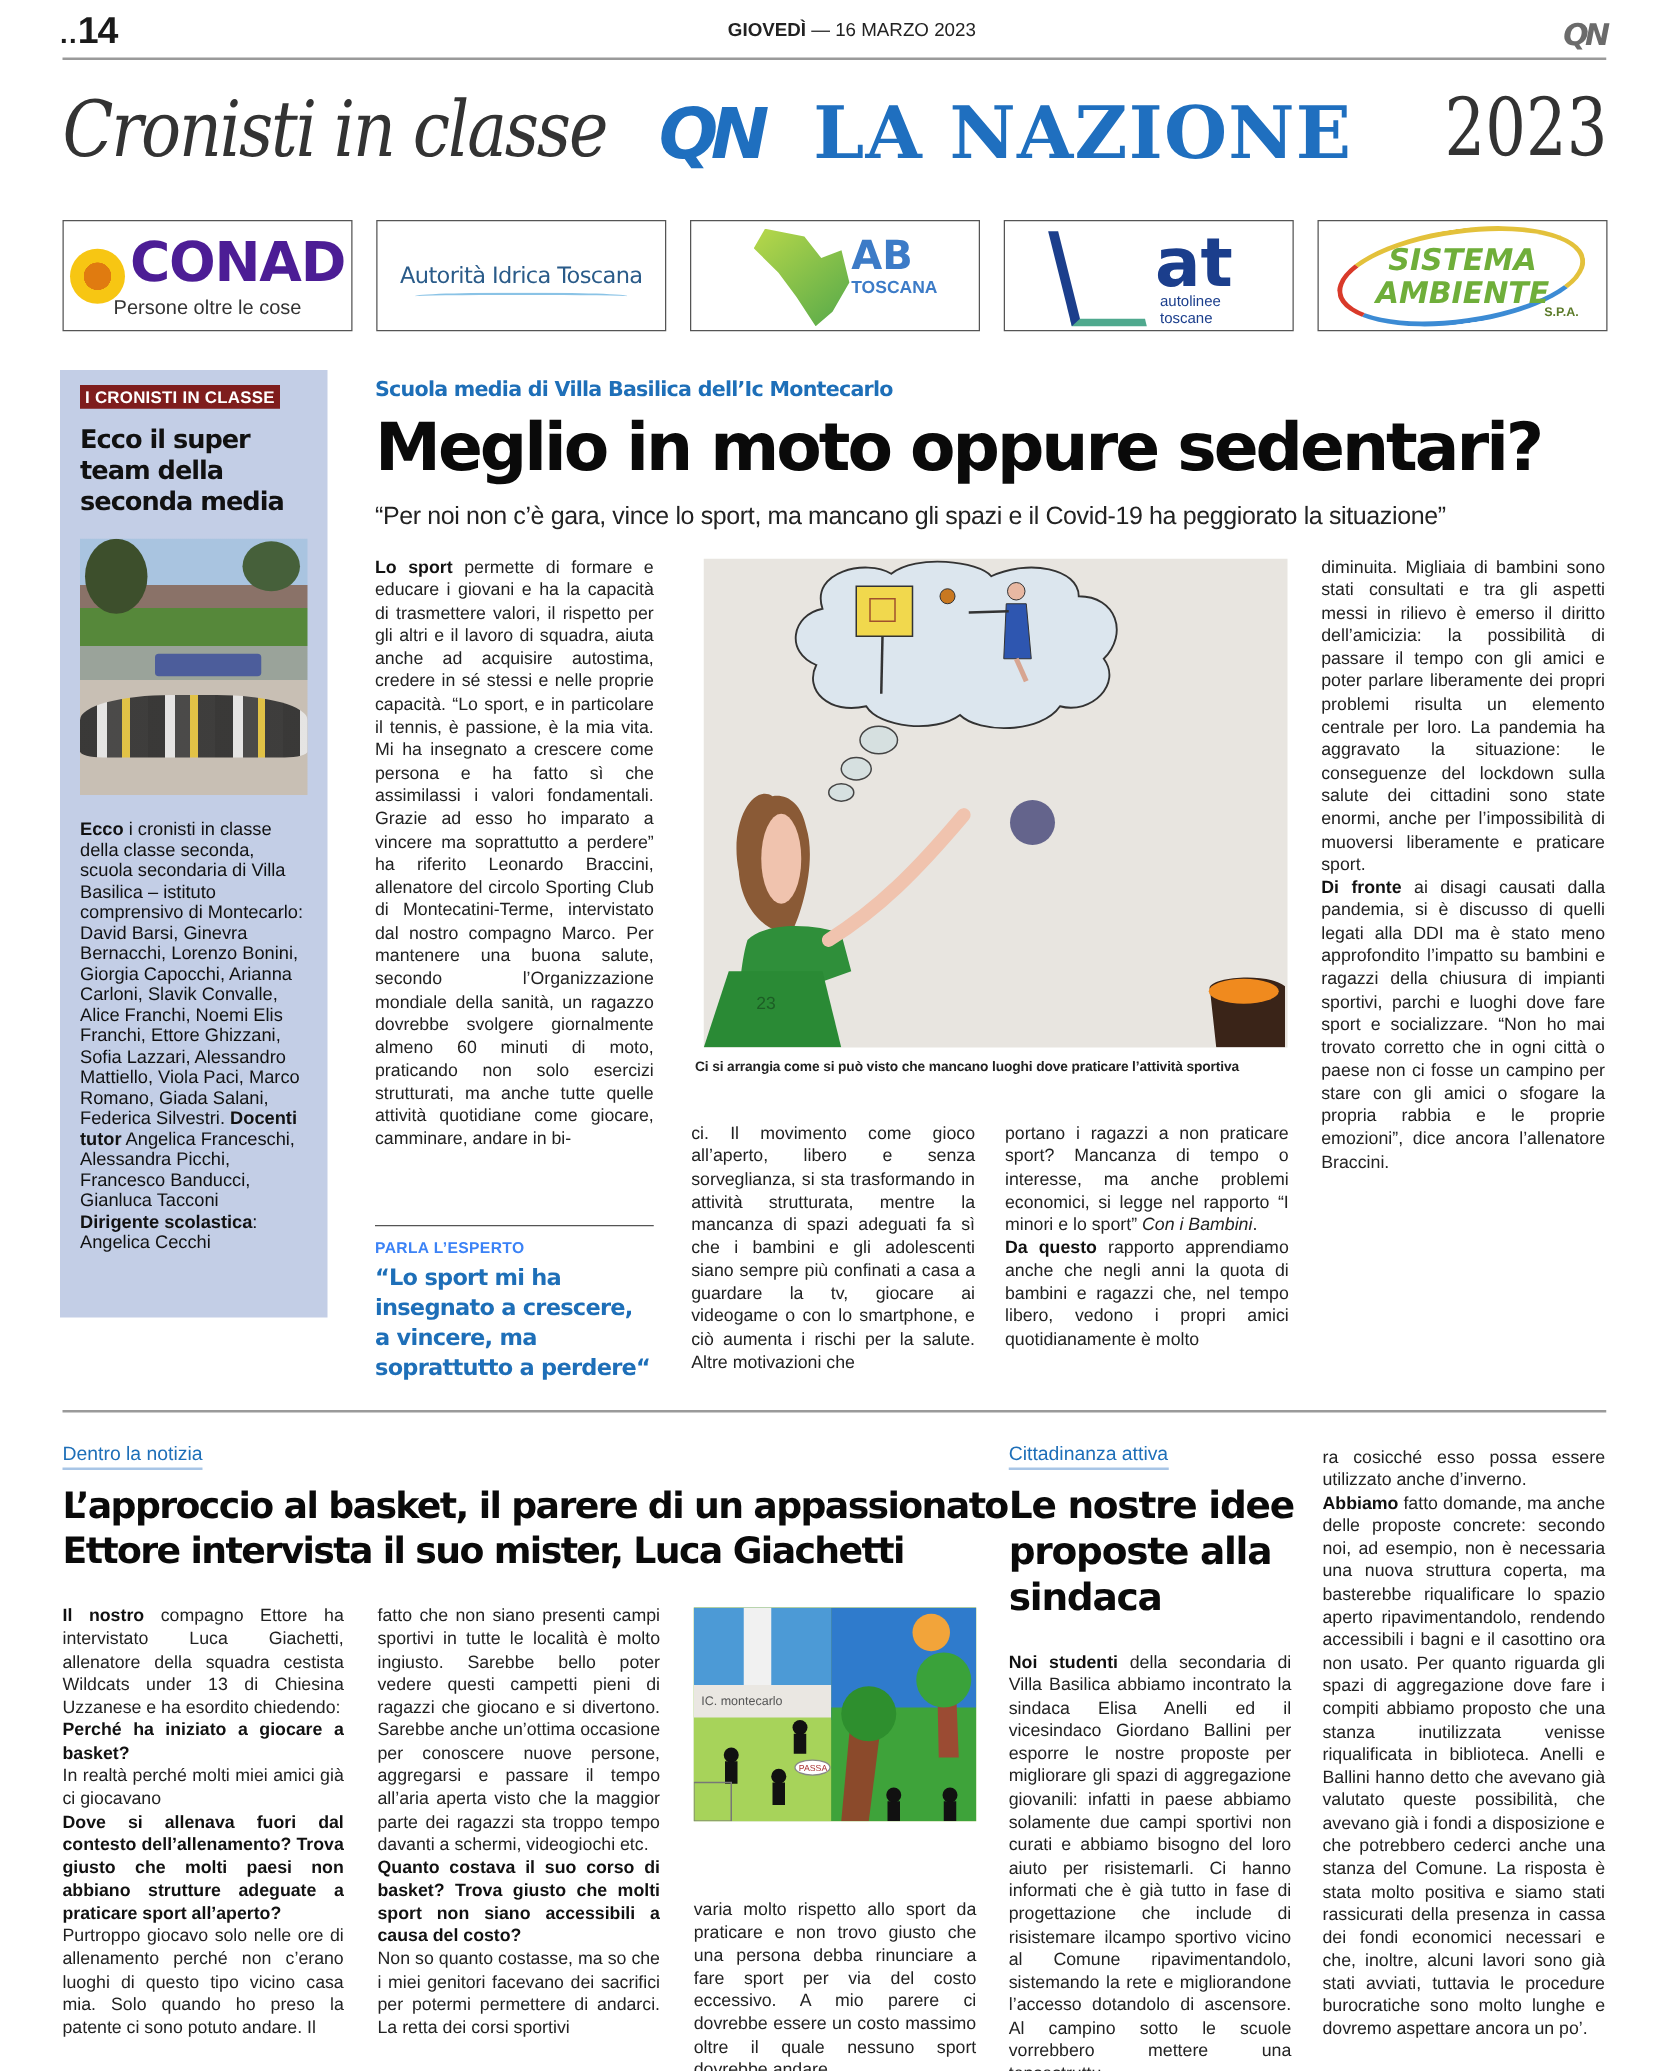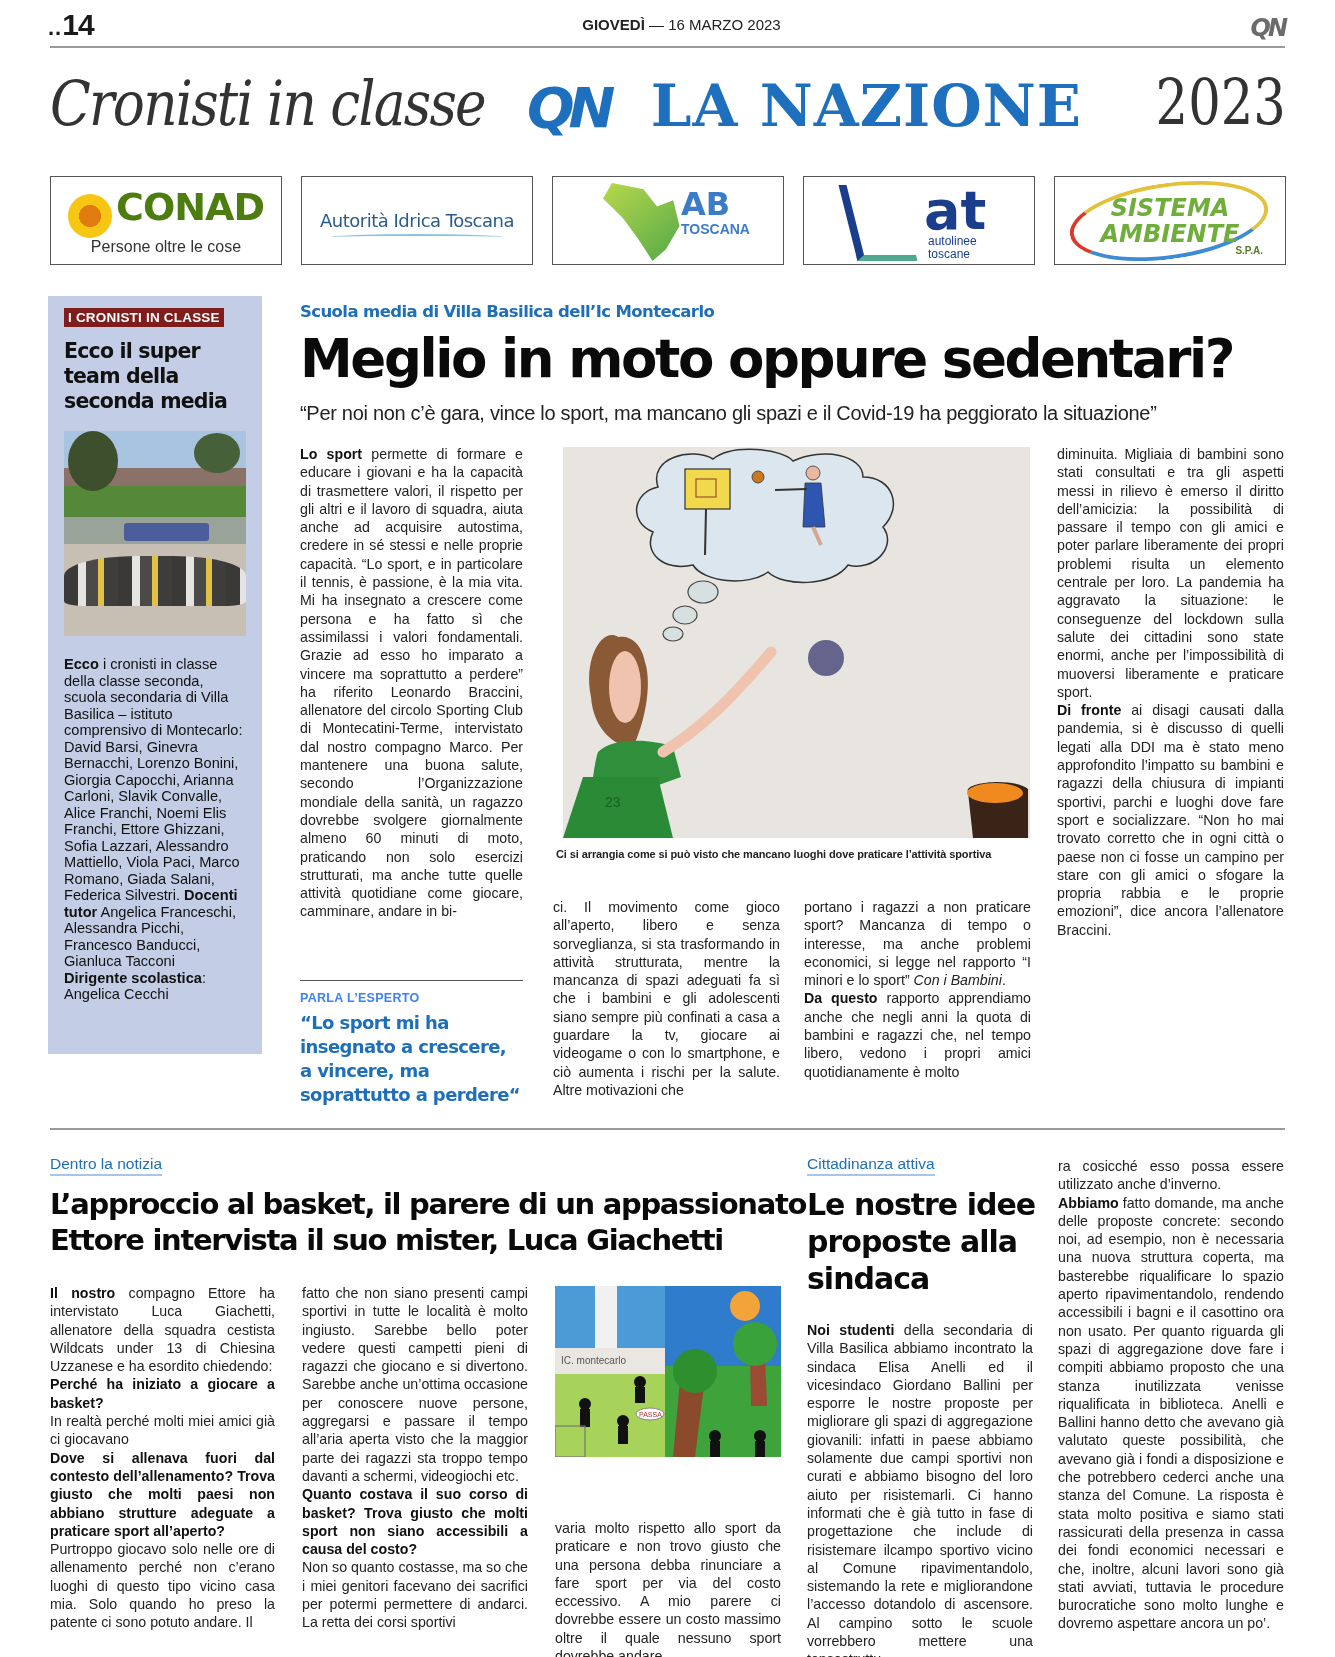--- a/index.html
+++ b/index.html
@@ -19,21 +19,21 @@
   
   .masthead { left: 50px; top: 60px; width: 1236px; height: 80px; display: flex; align-items: flex-end; justify-content: space-between; }
   .mh-cronisti { font-family: "DejaVu Serif", serif; font-size: 62px; color: #333; font-style: italic; letter-spacing: -2px; transform: scaleX(0.86); transform-origin: left center; white-space: nowrap; }
   .mh-qn { font-family: "DejaVu Sans", sans-serif; font-size: 56px; font-weight: 900; font-style: italic; color: #1f6fbf; letter-spacing: -6px; margin-left: -70px; }
   .mh-nazione { font-family: "DejaVu Serif", serif; font-size: 58px; font-weight: 900; color: #1f6fbf; letter-spacing: 1px; }
   .mh-year { font-family: "DejaVu Serif", serif; font-size: 64px; color: #333; transform: scaleX(0.8); transform-origin: right center; }
 
   
   .sponsors { left: 50px; top: 176px; width: 1236px; height: 90px; display: flex; justify-content: space-between; }
   .sponsor { width: 232px; height: 89px; border: 1px solid #555; display: flex; align-items: center; justify-content: center; position: relative; overflow: hidden; }
-  .conad-word { font-family: "DejaVu Sans", sans-serif; font-weight: 900; color: #4d7c0f; font-size: 38px; letter-spacing: -1px; }
+  .conad-word { font-family: "DejaVu Sans", sans-serif; font-weight: 900; color: #4c1d95; font-size: 44px; letter-spacing: -1px; }
   .conad-flower { display: inline-block; width: 44px; height: 44px; border-radius: 50%; background: radial-gradient(circle, #e07b10 0 35%, #f7c613 36% 100%); margin-right: 4px; vertical-align: middle; }
   .conad-tag { position: absolute; left: 0; right: 0; bottom: 8px; text-align: center; font-size: 16px; color: #333; }
   .ait-text { font-size: 18px; color: #2a5b89; font-family: "DejaVu Sans", sans-serif; letter-spacing: -0.5px; }
   .ait-wave { position: absolute; left: 30px; right: 30px; bottom: 24px; height: 6px; border-top: 2px solid #8ac3e6; border-radius: 50%; }
   .ab-map { position: absolute; left: 50px; top: 6px; width: 90px; height: 78px; background: linear-gradient(140deg, #b8d84a, #4da54a); clip-path: polygon(10% 0, 45% 8%, 60% 30%, 78% 22%, 85% 55%, 70% 85%, 55% 100%, 38% 70%, 22% 45%, 0 20%); }
   .ab-text { position: absolute; left: 128px; top: 8px; color: #3c7bc7; font-weight: 900; font-size: 32px; font-family: "DejaVu Sans", sans-serif; }
   .ab-sub { position: absolute; left: 128px; top: 44px; color: #3c7bc7; font-size: 14px; font-weight: bold; text-align: right; }
   .at-mark { position: absolute; left: 44px; top: 8px; width: 60px; height: 76px; border-left: 8px solid #1b3e8c; border-bottom: 6px solid #4fa98e; transform: skewX(14deg); }
   .at-word { position: absolute; left: 120px; top: 2px; font-size: 54px; font-weight: bold; color: #1b3e8c; font-family: "DejaVu Sans", sans-serif; }
   .at-sub { position: absolute; left: 124px; top: 58px; font-size: 12px; color: #1b3e8c; line-height: 13px; }

